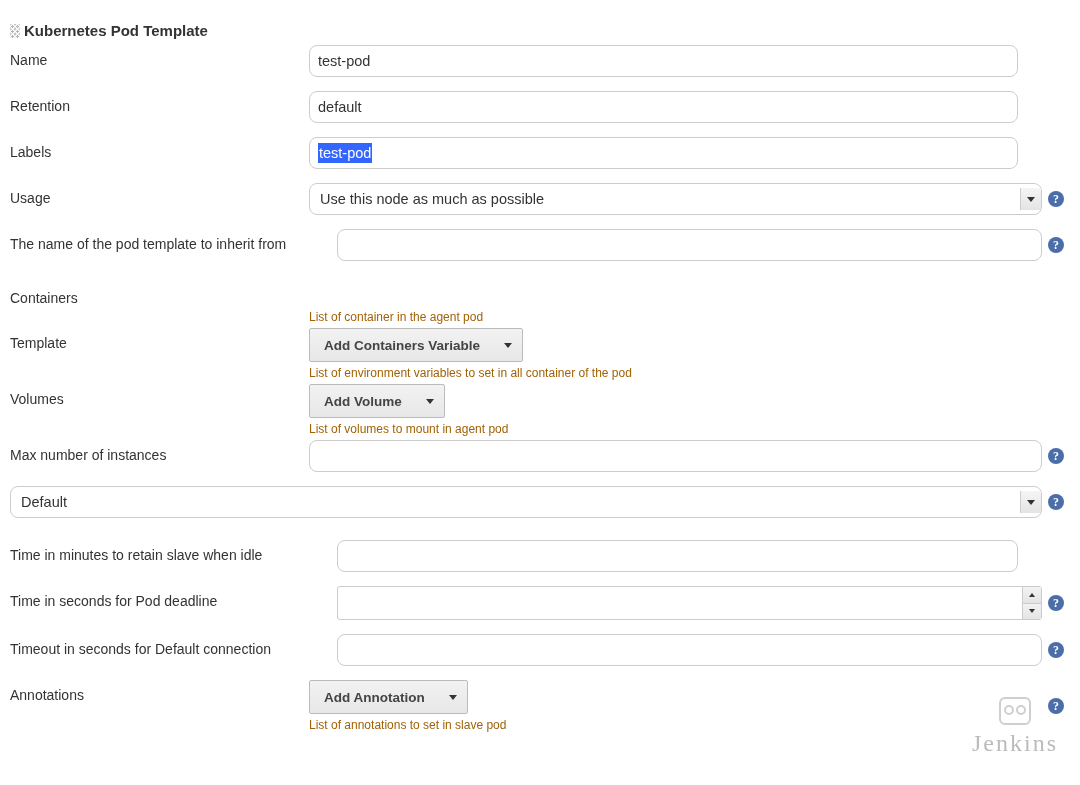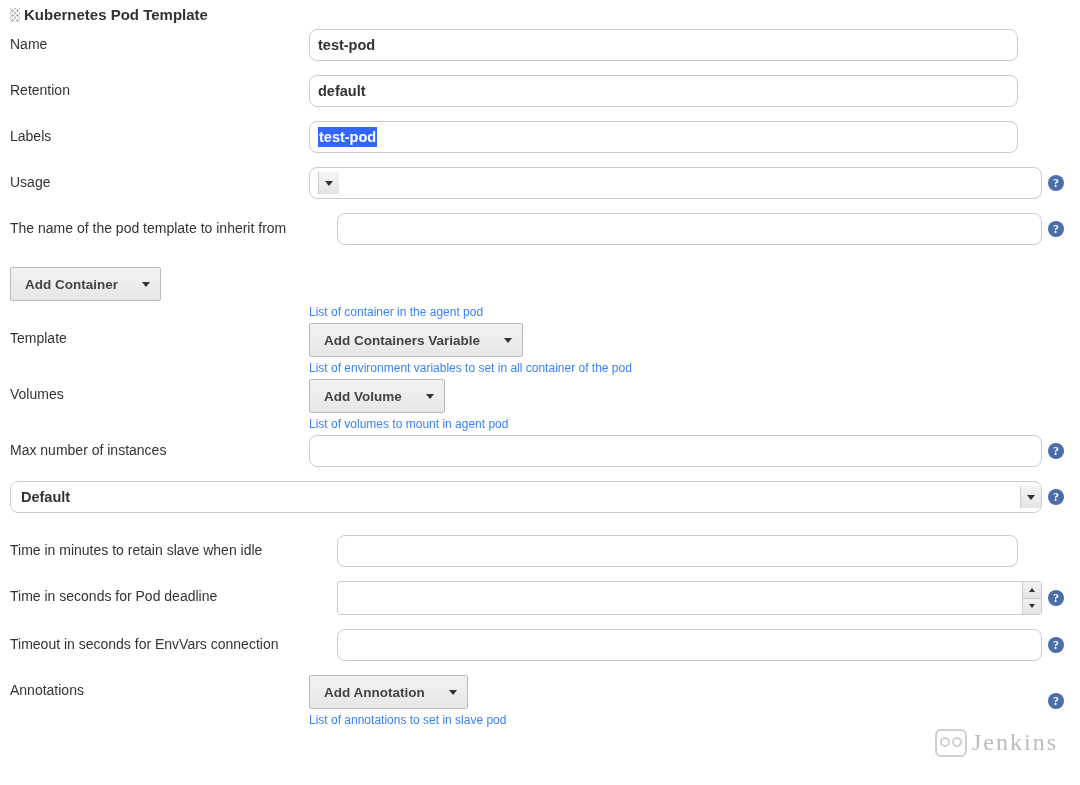--- a/index.html
+++ b/index.html
@@ -8,20 +8,21 @@
     width: 1080px;
     font-family: Helvetica, Arial, sans-serif;
     font-size: 14px;
     color: #333;
     background: #fff;
   }
   .page {
     padding: 6px 10px 10px 10px;
     box-sizing: border-box;
     width: 1080px;
+    margin-top: 16px;
   }
   .section-header {
     display: flex;
     align-items: center;
     gap: 4px;
     margin-bottom: 6px;
   }
   .drag-handle {
     width: 10px;
     height: 14px;
@@ -65,21 +66,20 @@
     width: 100%;
     box-sizing: border-box;
     height: 32px;
     padding: 4px 8px;
     font-size: 14.5px;
     border: 1px solid #ccc;
     border-radius: 8px;
     background: #fff;
     color: #333;
     font-family: inherit;
-    font-weight: bold;
   }
   .sel-highlight {
     background: #3366ff;
     color: #fff;
     padding: 0 1px;
     display: inline-block;
     line-height: 20px;
   }
   .select-box {
     display: flex;
@@ -140,21 +140,21 @@
     color: #444;
   }
   .dropbutton .db-caret {
     width: 28px;
     display: flex;
     align-items: center;
     justify-content: center;
   }
   .hint {
     font-size: 12px;
-    color: #3b82f6;
+    color: #a16207;
     margin: 4px 0 0 299px;
   }
   .stepper-field {
     flex: 1 1 auto;
     display: flex;
     align-items: stretch;
     border: 1px solid #ccc;
     border-radius: 3px;
   }
   .stepper-field input {
@@ -190,23 +190,25 @@
     width: 0; height: 0;
     border-left: 3px solid transparent;
     border-right: 3px solid transparent;
     border-top: 4px solid #333;
   }
   .watermark {
     position: fixed;
     right: 22px;
     bottom: 28px;
     display: flex;
+    align-items: center;
     gap: 5px;
     opacity: 0.40;
     pointer-events: none;
+    flex-direction: column;
   }
   .watermark .wm-icon {
     width: 28px; height: 24px;
     border: 2px solid #888;
     border-radius: 6px;
     position: relative;
   }
   .watermark .wm-icon::before {
     content:"";
     position:absolute;
@@ -268,20 +270,21 @@
       </div>
       <div class="help-slot"></div>
     </div>
   </div>
 
   <div class="row group-start">
     <div class="label-col">Usage</div>
     <div class="field-col">
       <div class="input-wrap">
         <div class="select-box">
+          <span class="sel-text">Use this node as much as possible</span>
           <span class="sel-btn">
               <span class="caret-down"></span>
             </span>
         </div>
       </div>
       <div class="help-slot">
           <span class="help-icon">?</span>
         </div>
     </div>
   </div>
@@ -292,28 +295,21 @@
       <div class="input-wrap">
         <input type="text" value="" style="">
       </div>
       <div class="help-slot">
           <span class="help-icon">?</span>
         </div>
     </div>
   </div>
 
   <div class="row gap-lg">
-    <div class="field-col">
-      <div class="dropbutton">
-        <span class="db-label">Add Container</span>
-        <span class="db-caret">
-            <span class="caret-down"></span>
-          </span>
-      </div>
-    </div>
+    <div class="label-col">Containers</div>
   </div>
   <div class="hint">List of container in the agent pod</div>
 
   <div class="row">
     <div class="label-col">Template</div>
     <div class="field-col">
       <div class="dropbutton">
         <span class="db-label">Add Containers Variable</span>
         <span class="db-caret">
             <span class="caret-down"></span>
@@ -388,21 +384,21 @@
             </div>
         </div>
       </div>
       <div class="help-slot">
           <span class="help-icon">?</span>
         </div>
     </div>
   </div>
 
   <div class="row wide group-start">
-    <div class="label-col">Timeout in seconds for EnvVars connection</div>
+    <div class="label-col">Timeout in seconds for Default connection</div>
     <div class="field-col">
       <div class="input-wrap">
         <input type="text" value="" style="">
       </div>
       <div class="help-slot">
           <span class="help-icon">?</span>
         </div>
     </div>
   </div>
 

